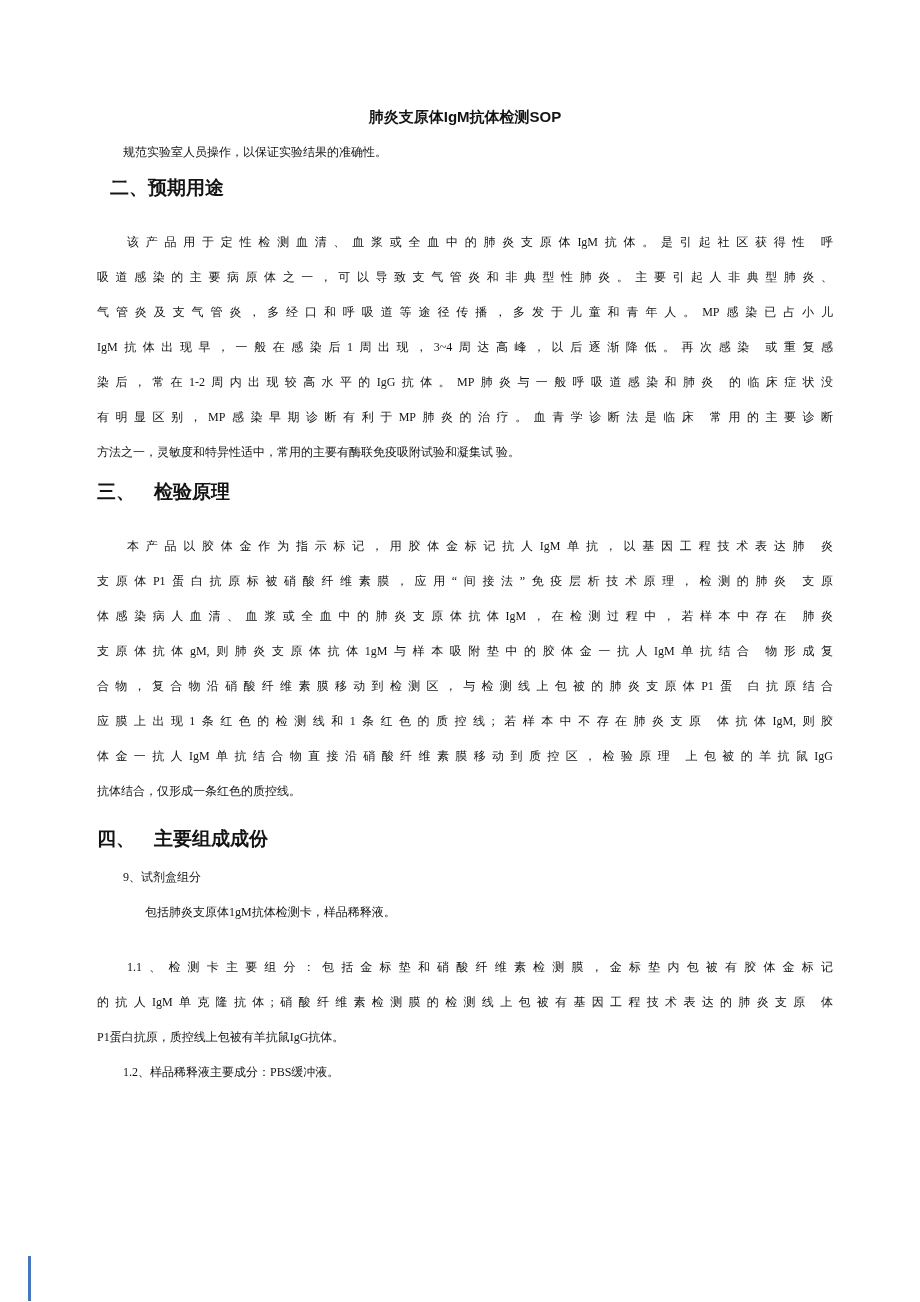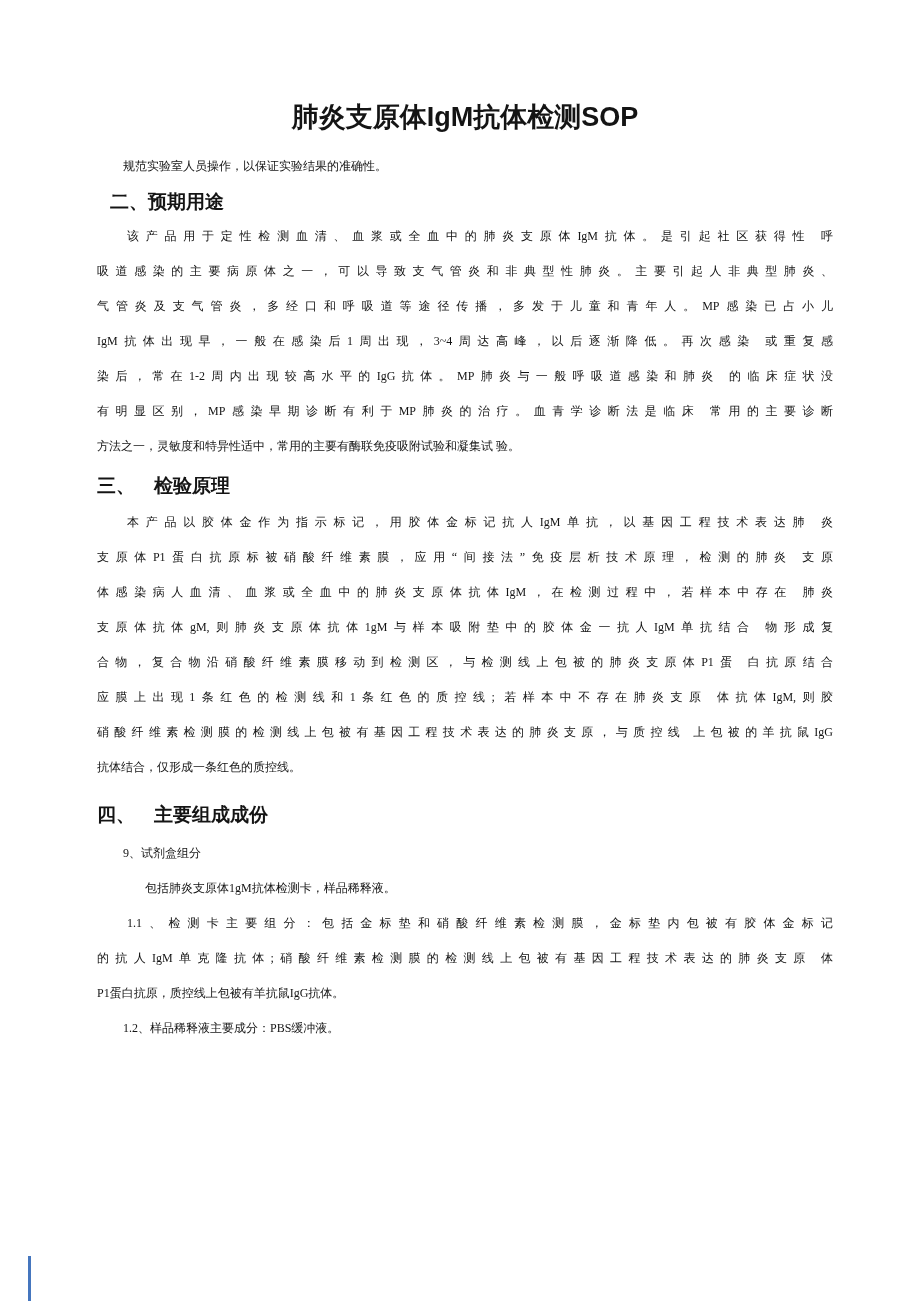--- a/index.html
+++ b/index.html
@@ -24,25 +24,24 @@
   }
   .content {
     position: absolute;
     left: 97px;
     top: 99px;
     width: 736px;
   }
   .doc-title {
     font-family: "Liberation Sans", "DejaVu Sans", sans-serif;
     font-weight: bold;
-    font-size: 27px;
+    font-size: 15px;
     line-height: 36px;
     height: 36px;
     text-align: center;
-    margin-bottom: 14px;
     white-space: nowrap;
   }
   .h-sec {
     font-family: "Liberation Sans", "DejaVu Sans", sans-serif;
     font-weight: bold;
     font-size: 19px;
     line-height: 35px;
     height: 35px;
     white-space: nowrap;
     overflow: hidden;
@@ -52,21 +51,21 @@
     line-height: 35px;
     height: 35px;
     overflow: hidden;
   }
   .fill {
     text-align: justify;
     text-align-last: justify;
   }
   .ind-xs { padding-left: 13px; }
   .ind-s  { padding-left: 26px; }
-  .ind-p  { padding-left: 30px; }
+  .ind-p  { padding-left: 30px; margin-top: 20px; }
   .ind-m  { padding-left: 48px; }
   .h-three { margin-top: 4px; margin-bottom: 2px; }
   .h-four  { margin-top: 12px; margin-bottom: 4px; }
   .edge-marker {
     position: absolute;
     left: 28px;
     top: 1256px;
     width: 3px;
     height: 45px;
   }
@@ -90,21 +89,21 @@
     <div class="ln fill">有明显区别，MP感染早期诊断有利于MP肺炎的治疗。血青学诊断法是临床 常用的主要诊断</div>
     <div class="ln">方法之一，灵敏度和特异性适中，常用的主要有酶联免疫吸附试验和凝集试 验。</div>
 
     <div class="h-sec h-three">三、　检验原理</div>
     <div class="ln fill ind-p">本产品以胶体金作为指示标记，用胶体金标记抗人IgM单抗，以基因工程技术表达肺 炎</div>
     <div class="ln fill">支原体P1蛋白抗原标被硝酸纤维素膜，应用“间接法”免疫层析技术原理，检测的肺炎 支原</div>
     <div class="ln fill">体感染病人血清、血浆或全血中的肺炎支原体抗体IgM，在检测过程中，若样本中存在 肺炎</div>
     <div class="ln fill">支原体抗体gM,则肺炎支原体抗体1gM与样本吸附垫中的胶体金一抗人IgM单抗结合 物形成复</div>
     <div class="ln fill">合物，复合物沿硝酸纤维素膜移动到检测区，与检测线上包被的肺炎支原体P1蛋 白抗原结合</div>
     <div class="ln fill">应膜上出现1条红色的检测线和1条红色的质控线; 若样本中不存在肺炎支原 体抗体IgM,则胶</div>
-    <div class="ln fill">硝酸纤维素检测膜的检测线上包被有基因工程技术表达的肺炎支原，与质控线 上包被的羊抗鼠IgG</div>
+    <div class="ln fill">体金一抗人IgM单抗结合物直接沿硝酸纤维素膜移动到质控区，检验原理 上包被的羊抗鼠IgG</div>
     <div class="ln">抗体结合，仅形成一条红色的质控线。</div>
 
     <div class="h-sec h-four">四、　主要组成成份</div>
     <div class="ln ind-s">9、试剂盒组分</div>
     <div class="ln ind-m">包括肺炎支原体1gM抗体检测卡，样品稀释液。</div>
     <div class="ln fill ind-p">1.1、检测卡主要组分：包括金标垫和硝酸纤维素检测膜，金标垫内包被有胶体金标记</div>
     <div class="ln fill">的抗人IgM单克隆抗体;硝酸纤维素检测膜的检测线上包被有基因工程技术表达的肺炎支原 体</div>
     <div class="ln">P1蛋白抗原，质控线上包被有羊抗鼠IgG抗体。</div>
     <div class="ln ind-s">1.2、样品稀释液主要成分：PBS缓冲液。</div>
 

